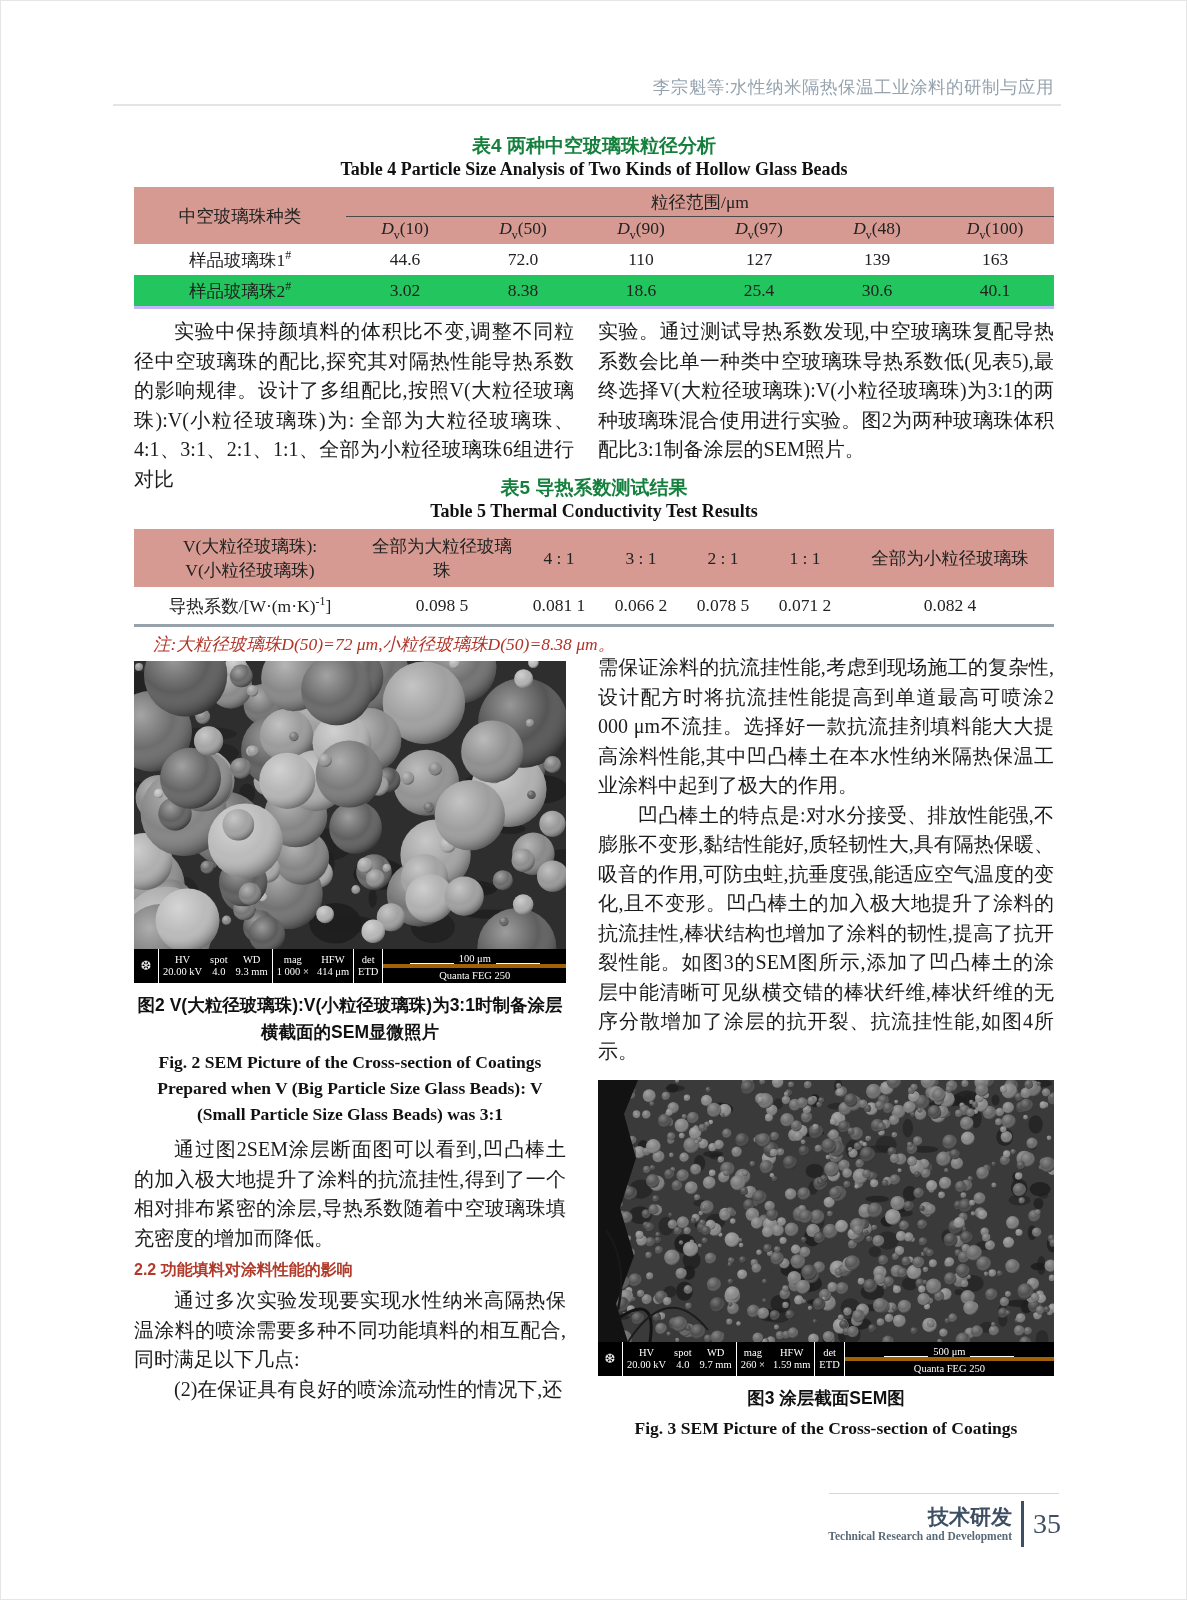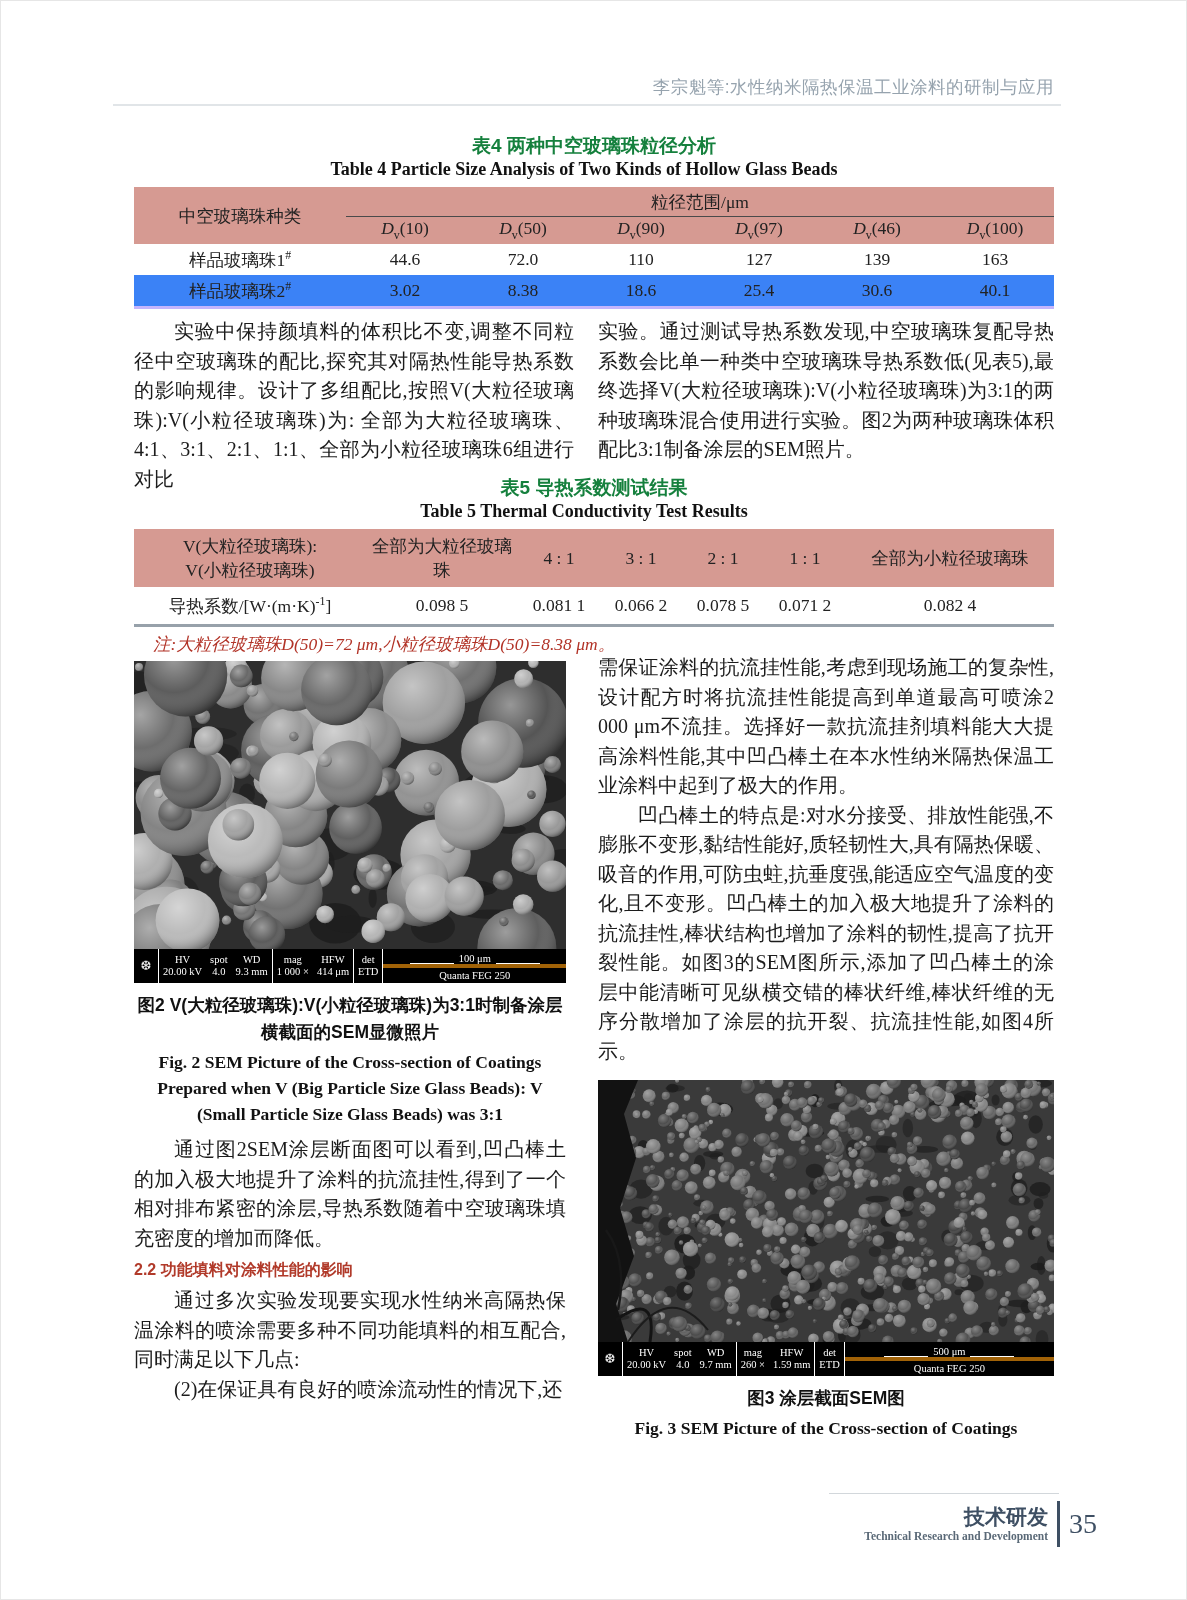--- a/index.html
+++ b/index.html
@@ -5,28 +5,28 @@
   html,body{margin:0;padding:0;background:#ffffff;}
   .page{position:relative;width:1187px;height:1600px;background:#ffffff;overflow:hidden;
         font-family:"Liberation Serif",serif;color:#1c1c1c;box-sizing:border-box;border:1px solid #e6e6e6;}
 
   .running-head{position:absolute;top:74px;left:120px;width:933px;text-align:right;
                 font-size:17.5px;color:#96a3ae;font-family:"Liberation Sans",sans-serif;letter-spacing:.5px;}
   .head-rule{position:absolute;top:103px;left:112px;width:948px;border-top:2px solid #e1e5e8;}
 
   .tbl-title-zh{position:absolute;left:133px;width:920px;text-align:center;
                 font-family:"Liberation Sans",sans-serif;font-weight:bold;font-size:19px;color:#15803d;}
-  .tbl-title-en{position:absolute;left:123px;width:920px;text-align:center;
+  .tbl-title-en{position:absolute;left:133px;width:920px;text-align:center;
                 font-family:"Liberation Serif",serif;font-weight:bold;font-size:18px;color:#111;}
 
   table.data{position:absolute;left:133px;width:920px;border-collapse:collapse;table-layout:fixed;
              font-size:17.5px;color:#222;}
   table.data td{text-align:center;vertical-align:middle;padding:0 2px;}
   .hd{background:#d69a92;}
-  .rowpink{background:#3b82f6;}
+  .rowpink{background:#22c55e;}
   #table4{top:186px;border-bottom:3px solid #c4b5fd;}
   #table4 td.span-hd{border-bottom:1px solid #4a4a4a;height:29px;}
   #table4 tr.subhd td{height:27px;}
   #table4 tr.datarow td{height:31px;}
   #table5{top:528px;border-bottom:3px solid #97a1aa;}
   #table5 tr.hdr td{height:58px;line-height:24px;}
   #table5 tr.datarow td{height:37px;}
   sub{font-size:68%;} sup{font-size:68%;}
 
   .note{position:absolute;top:631px;left:152px;font-size:17.5px;color:#b23327;font-style:italic;}
@@ -54,21 +54,21 @@
   .cap-zh{font-family:"Liberation Sans",sans-serif;font-weight:bold;font-size:17.5px;
           text-align:center;line-height:27px;margin-top:9px;color:#111;}
   .cap-en{font-family:"Liberation Serif",serif;font-weight:bold;font-size:17.5px;
           text-align:center;line-height:26px;margin-top:3px;color:#111;}
 
   .section-heading{font-family:Liberation Sans, sans-serif;font-weight:bold;font-size:16px;
                    color:#b13a2a;margin:7px 0 5px 0;}
   .spacer8{height:8px;} .spacer14{height:14px;}
 
   .footer-rule{position:absolute;top:1492px;left:828px;width:230px;border-top:1px solid #d2d7db;}
-  .footer{position:absolute;top:1500px;left:676px;width:420px;display:flex;align-items:center;
+  .footer{position:absolute;top:1500px;left:640px;width:420px;display:flex;align-items:center;
           justify-content:flex-end;gap:9px;}
   .f-text{text-align:right;}
   .f-zh{font-family:"Liberation Sans",sans-serif;font-weight:bold;font-size:21px;color:#3e4f63;line-height:24px;}
   .f-en{font-family:"Liberation Serif",serif;font-weight:bold;font-size:11.5px;color:#5a6977;line-height:15px;}
   .f-bar{width:3px;height:46px;background:#3e4f63;}
   .f-num{font-family:"Liberation Serif",serif;font-size:28px;color:#3e4f63;}
 </style>
 </head>
 <body>
 
@@ -88,21 +88,21 @@
     <tbody>
         <tr class="hdr">
       <td class="hd" rowspan="2">中空玻璃珠种类</td>
       <td class="hd span-hd" colspan="6">粒径范围/μm</td>
     </tr>
     <tr class="subhd">
       <td class="hd"><i>D</i><sub>v</sub><span>(10)</span></td>
       <td class="hd"><i>D</i><sub>v</sub><span>(50)</span></td>
       <td class="hd"><i>D</i><sub>v</sub><span>(90)</span></td>
       <td class="hd"><i>D</i><sub>v</sub><span>(97)</span></td>
-      <td class="hd"><i>D</i><sub>v</sub><span>(46)</span></td>
+      <td class="hd"><i>D</i><sub>v</sub><span>(48)</span></td>
       <td class="hd"><i>D</i><sub>v</sub><span>(100)</span></td>
     </tr>
     <tr class="datarow">
       <td><span>样品玻璃珠1</span><sup>#</sup></td>
       <td>44.6</td>
       <td>72.0</td>
       <td>110</td>
       <td>127</td>
       <td>139</td>
       <td>163</td>

